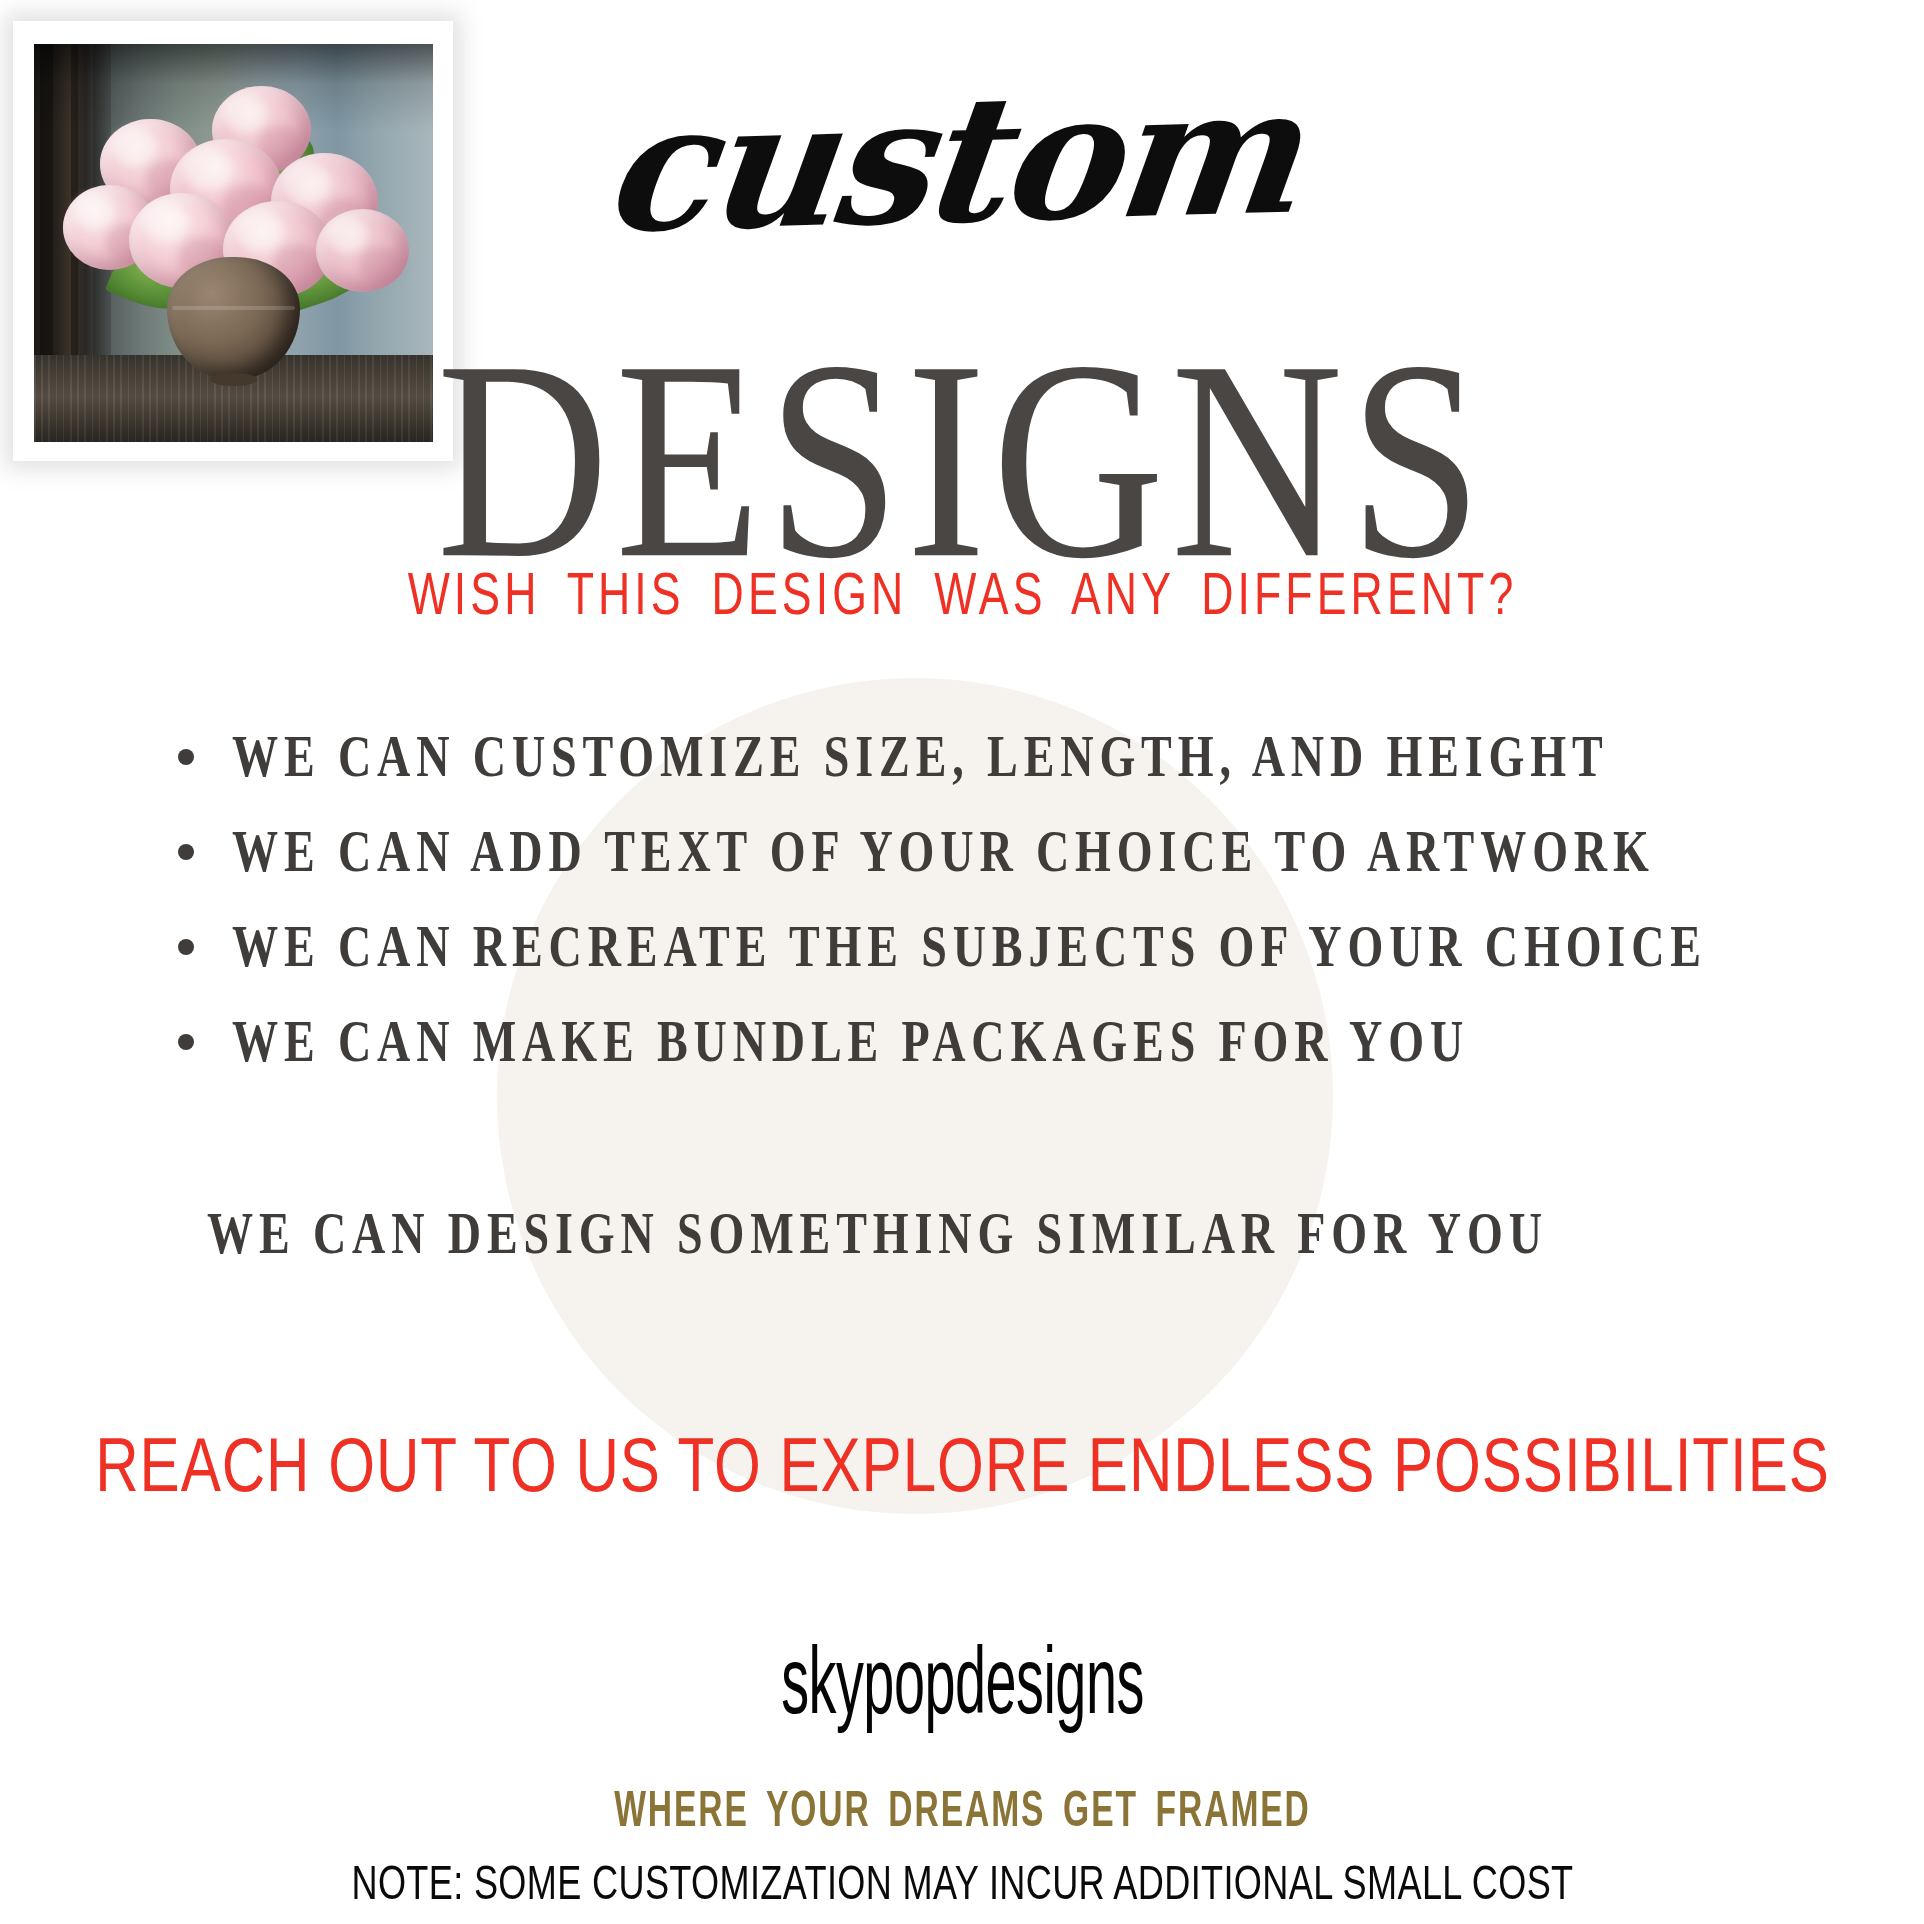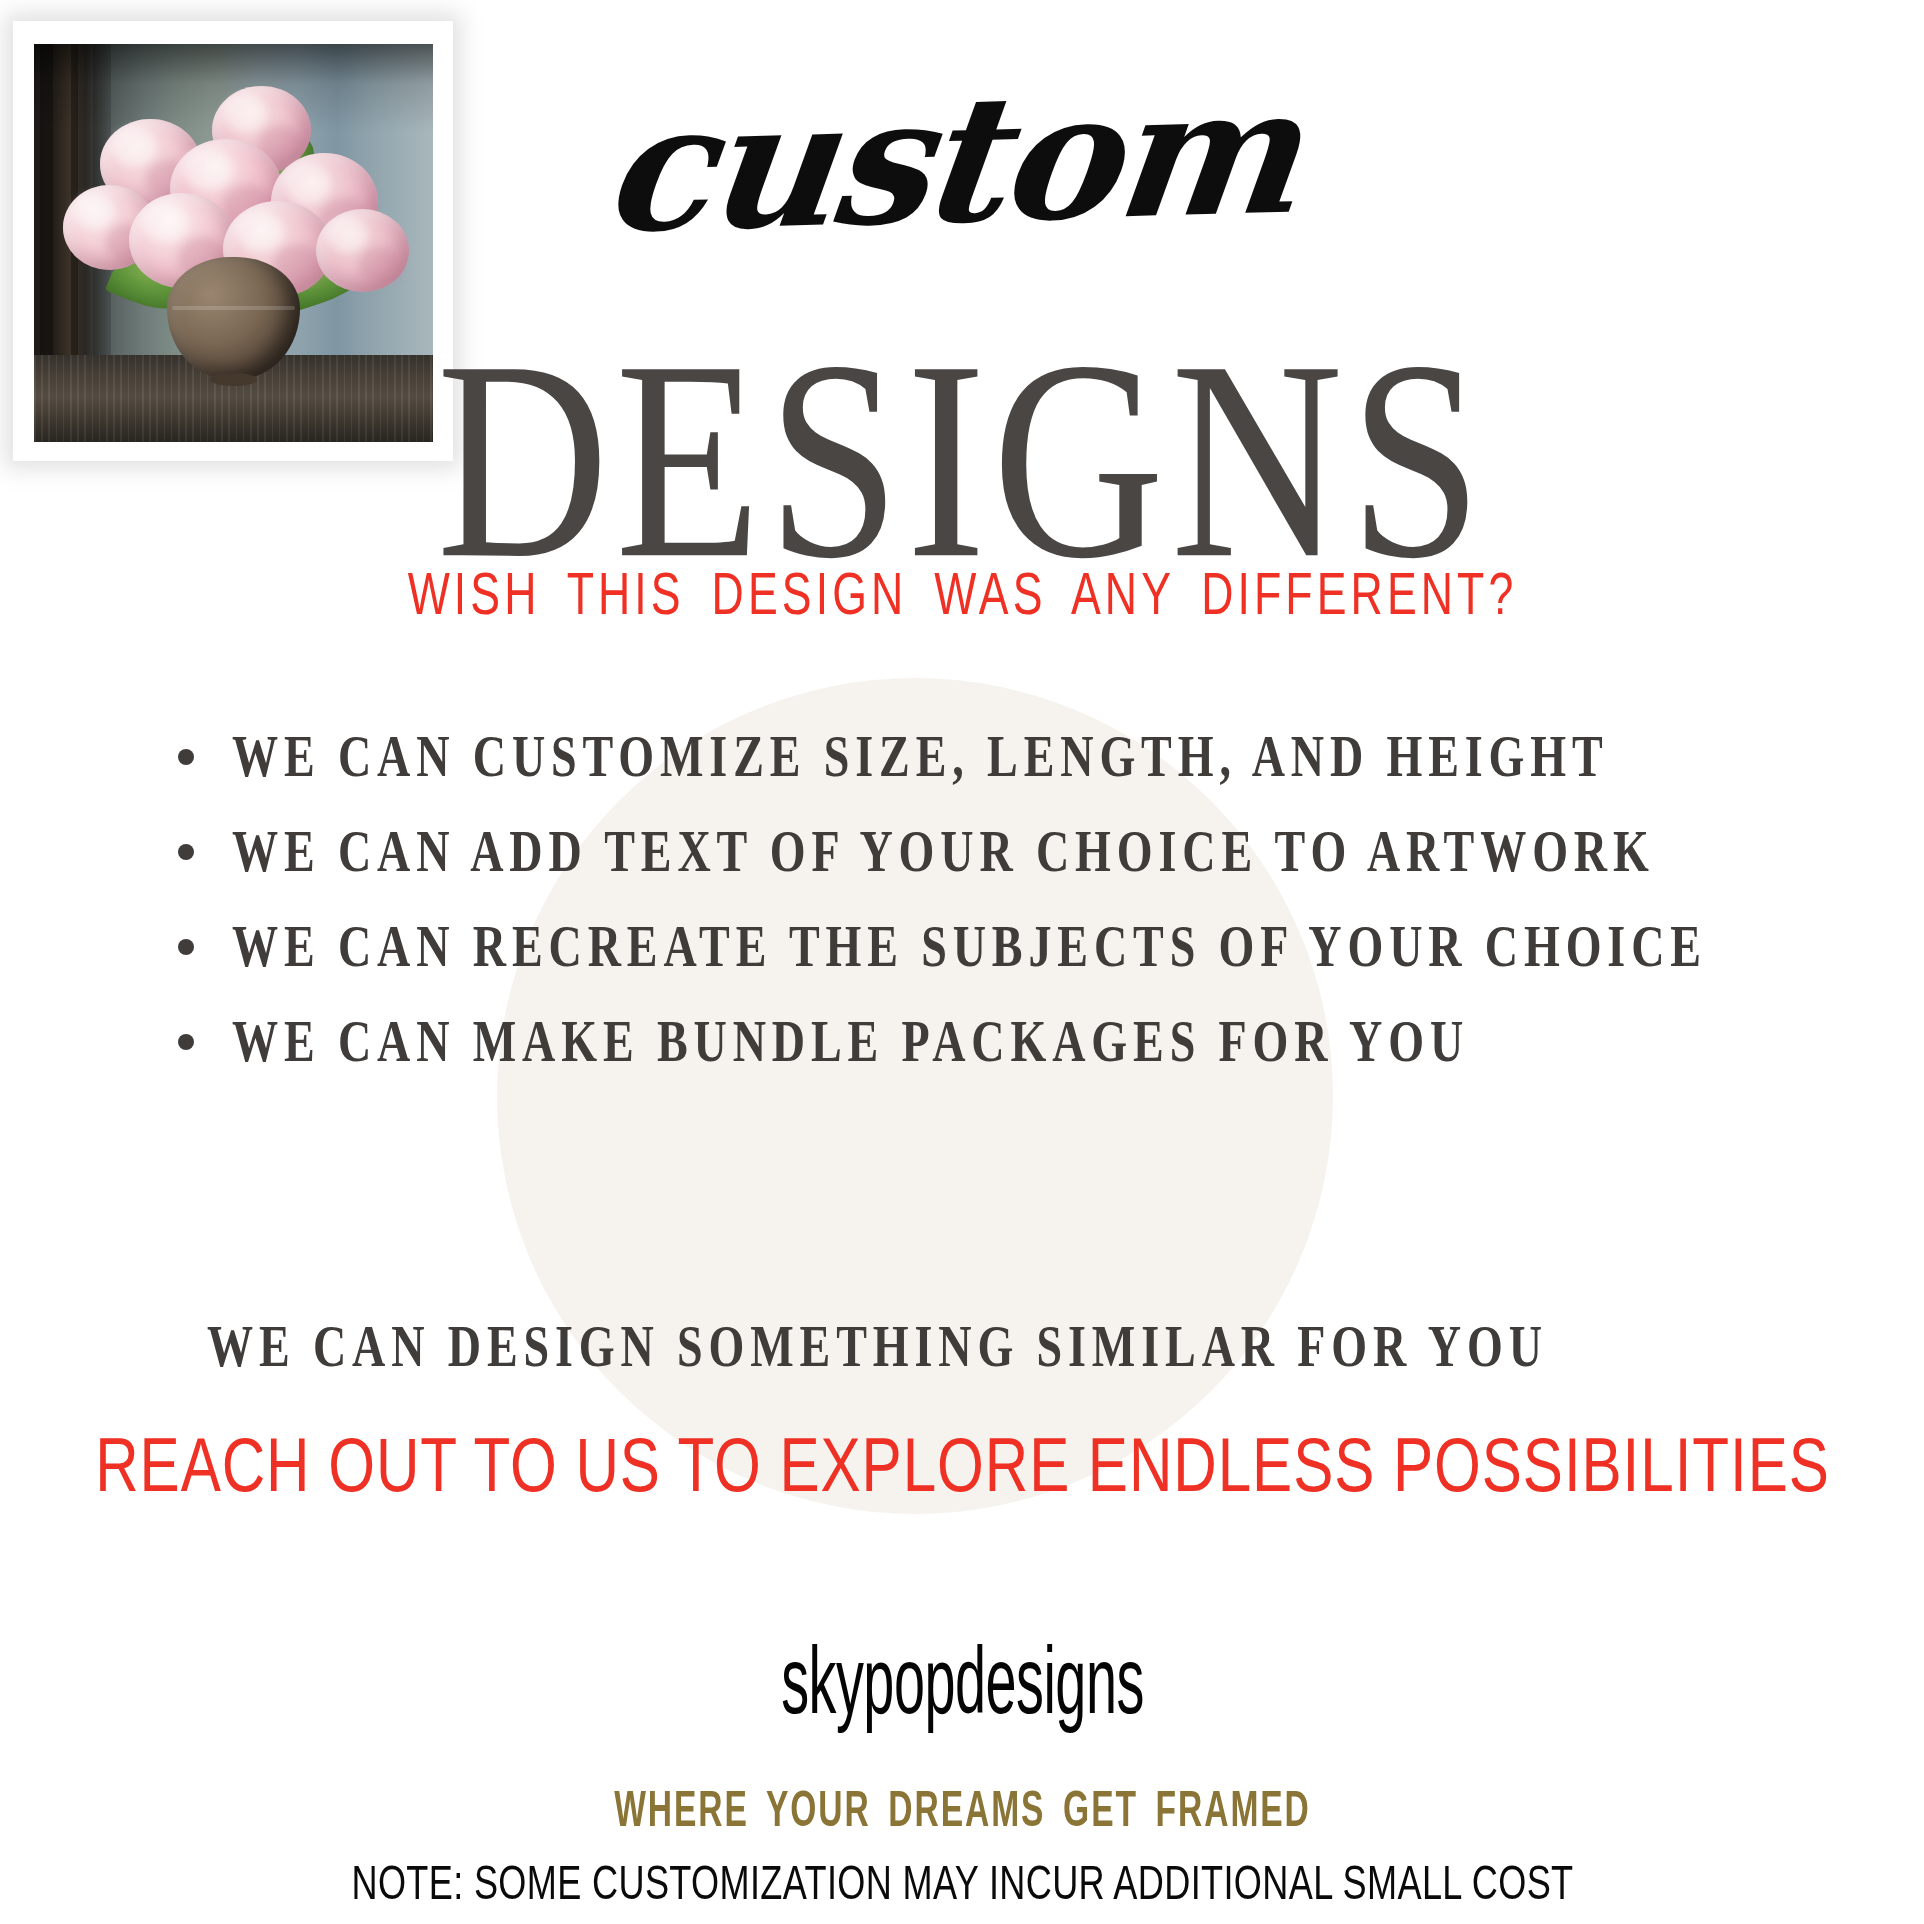--- a/index.html
+++ b/index.html
@@ -230,21 +230,21 @@
     letter-spacing: 6px;
     color: #3f3c3a;
     display: inline-block;
     transform: scaleY(1.24) scaleX(0.98);
     transform-origin: left top;
     padding-top: 6.4px;
   }
   #benefit-continuation {
     position: absolute;
     left: 0;
-    top: 1318px;
+    top: 1205px;
     width: 1925px;
     z-index: 3;
     padding-left: 207px;
     box-sizing: border-box;
   }
   #benefit-continuation .benefit-text {
     padding-top: 0;
   }
 
   

